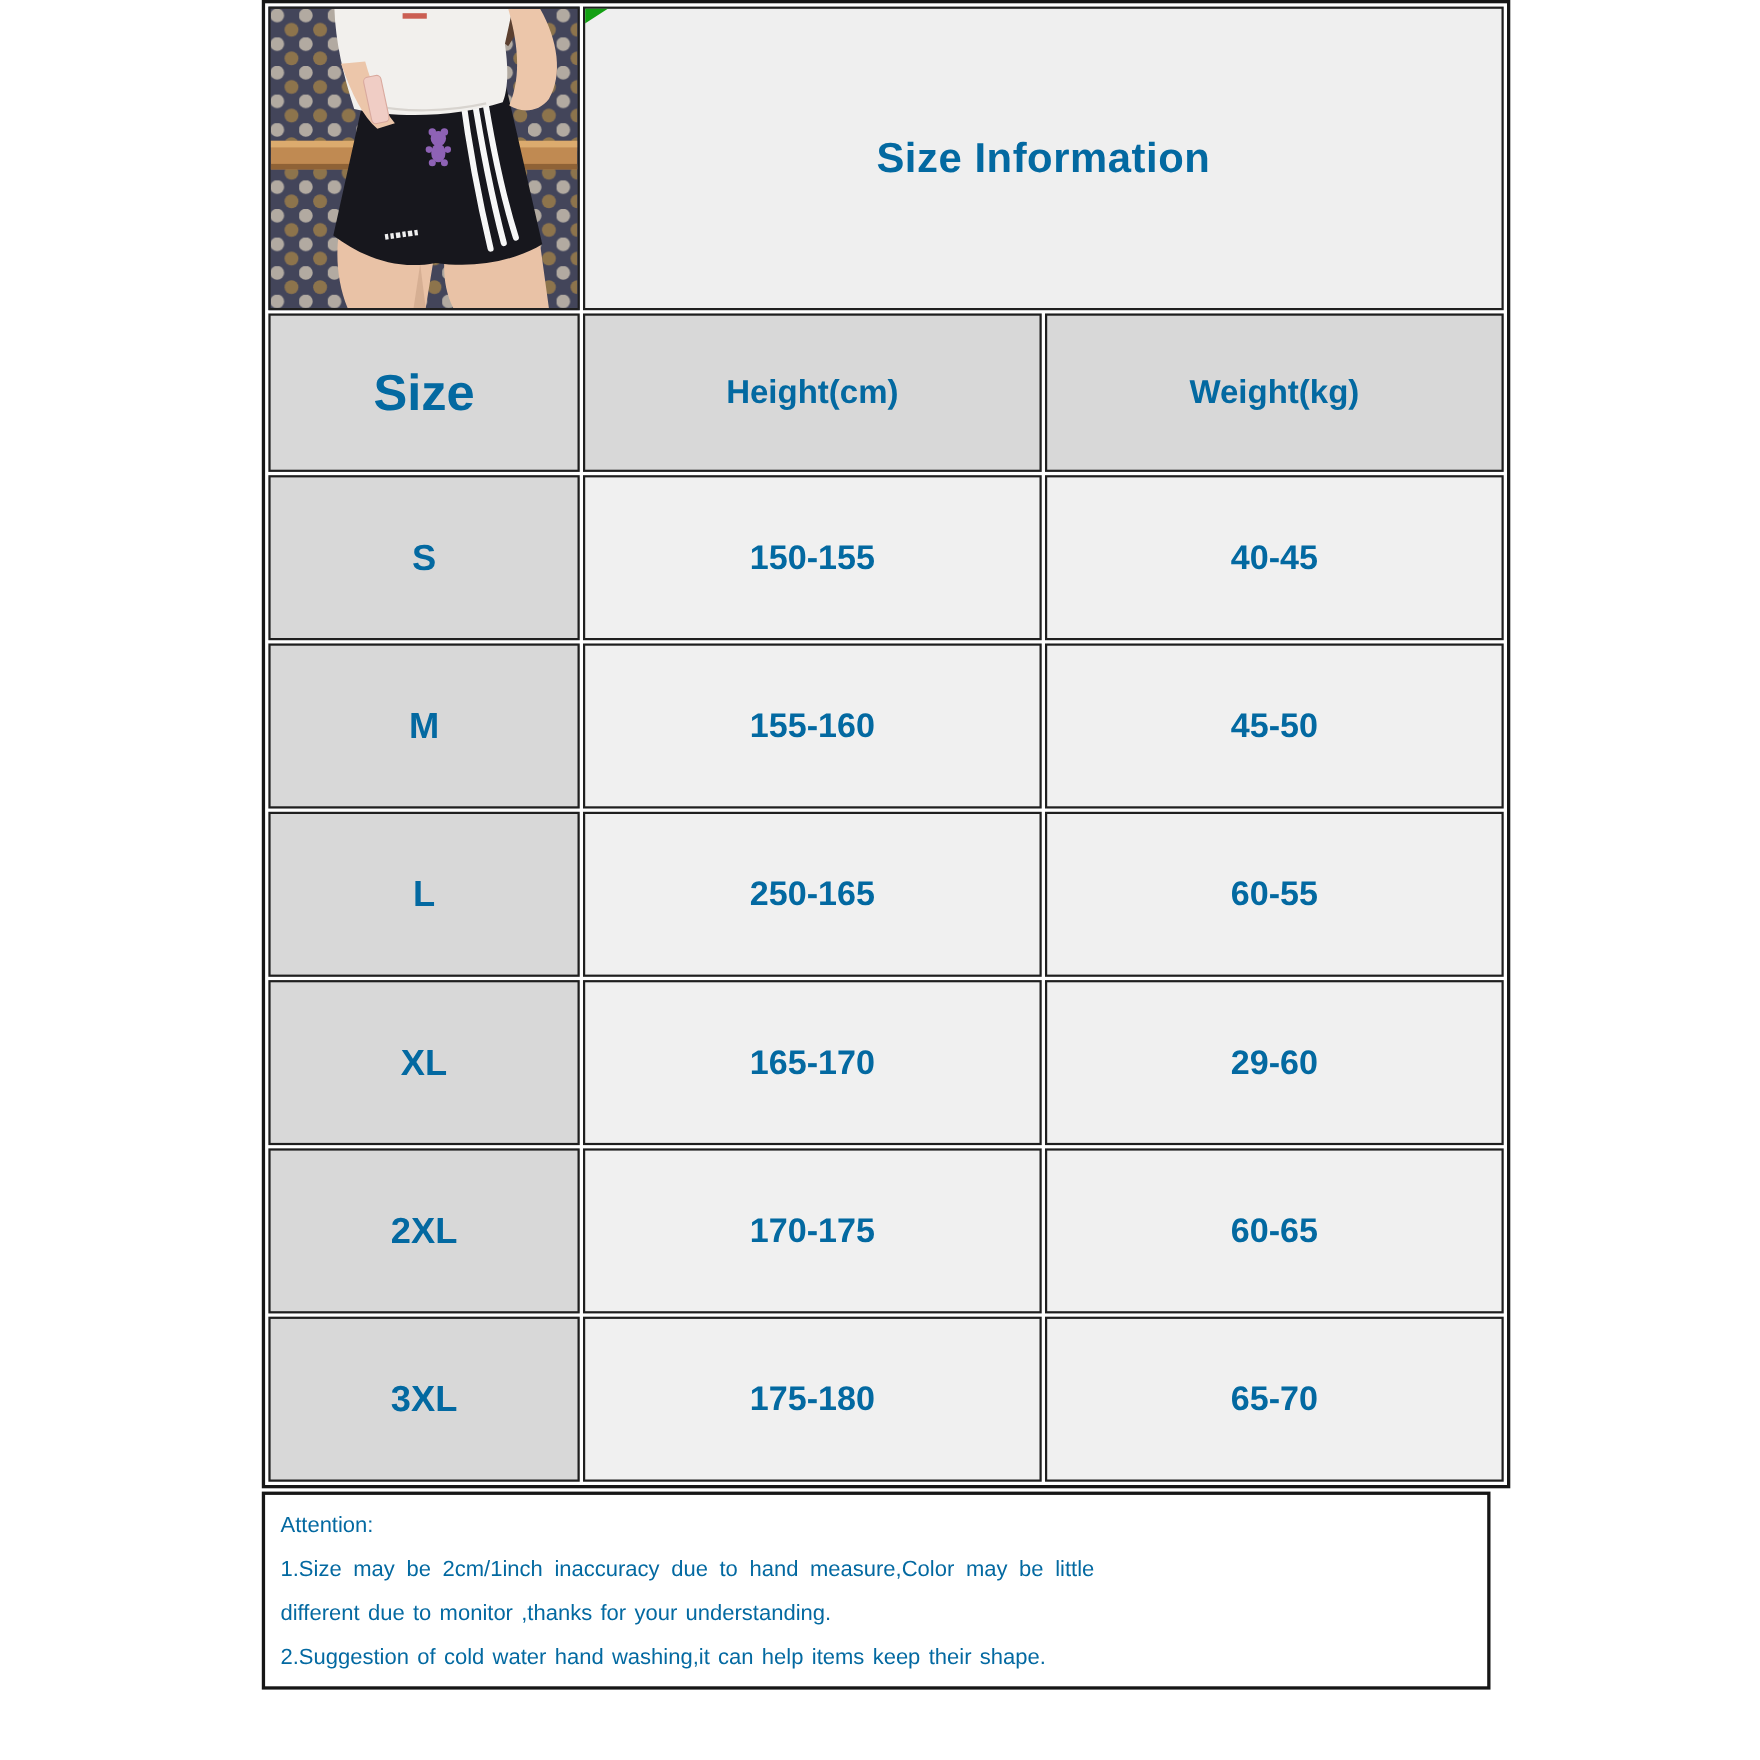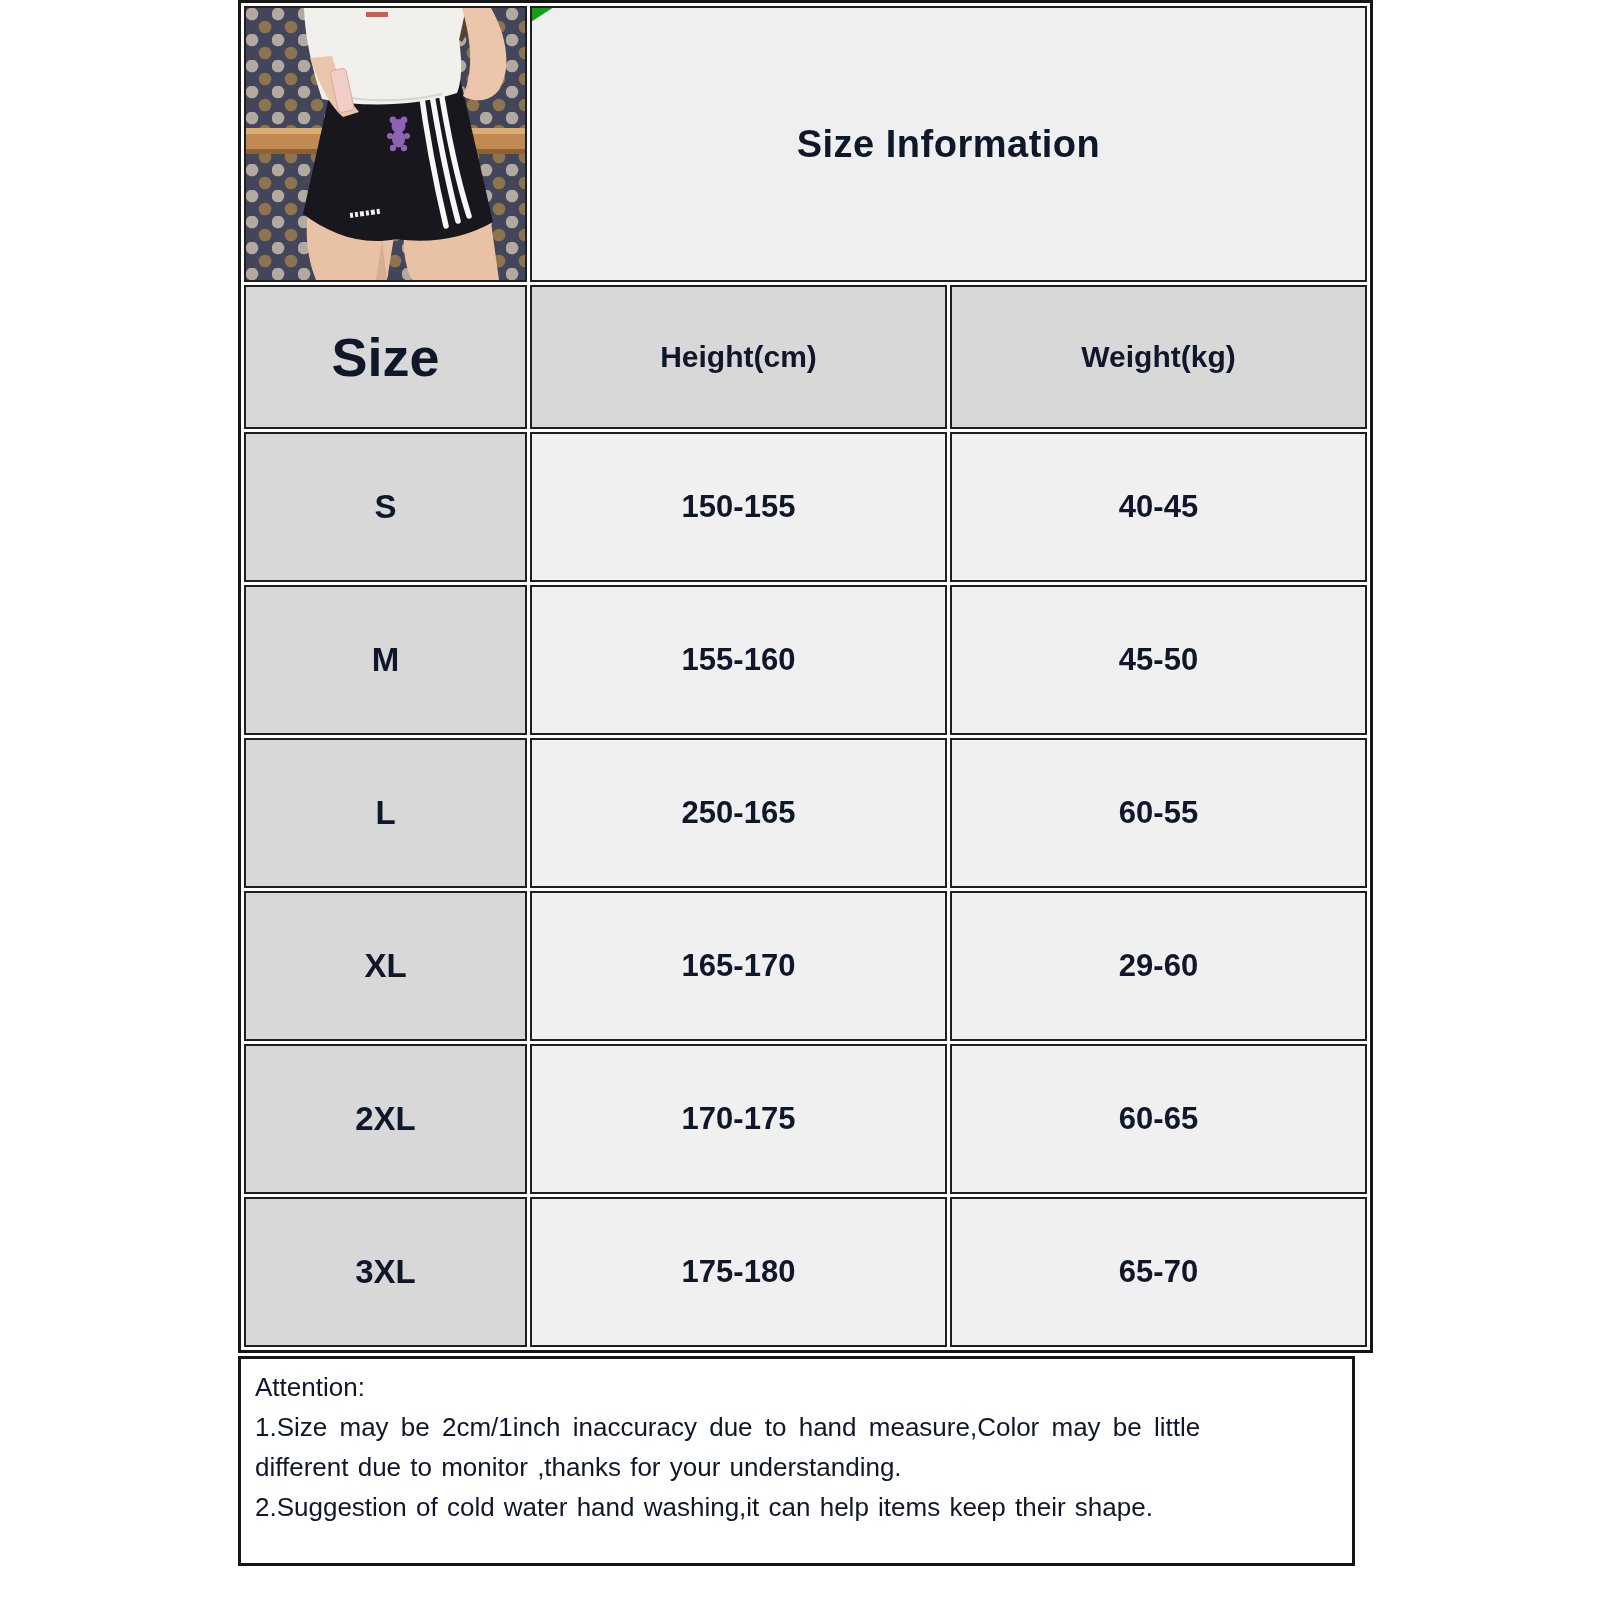--- a/index.html
+++ b/index.html
@@ -1,21 +1,21 @@
 <!DOCTYPE html>
 <html><head>
 <meta charset="utf-8">
 <style>
   html,body{margin:0;padding:0;background:#ffffff;}
   .canvas{
     position:relative;
     width:1600px;height:1600px;
     background:#ffffff;
     font-family:"Liberation Sans", sans-serif;
-    color:#0f172a;
+    color:#0369a1;
   }
   .sheet{
     position:absolute;
     left:238px;top:0;
     width:1117px;
   }
   table.size-table{
     width:1117px;
     table-layout:fixed;
     border-collapse:separate;
@@ -42,34 +42,34 @@
     position:absolute;left:-1px;top:-1px;
     width:0;height:0;
     border-top:15px solid #12a012;
     border-right:23px solid transparent;
   }
   tr.header-row th{
     background:#d8d8d8;
     height:140px;
     font-weight:700;
   }
-  th.col-size{font-size:54px;}
+  th.col-size{font-size:46px;}
   th.col-other{font-size:30px;}
   tr.data-row td{height:146px;font-weight:700;}
   tr.data-row td.size-label{background:#d8d8d8;font-size:33px;}
   tr.data-row td.value{background:#f0f0f0;font-size:31px;text-align:center;}
   .attention-box{
     box-sizing:border-box;
     width:1117px;
-    height:210px;
+    height:180px;
     margin-top:3px;
     border:3px solid #161616;
     background:#ffffff;
     padding:8px 12px 0 14px;
-    font-size:26px;
+    font-size:20px;
     line-height:40px;
     word-spacing:2px;
   }
   .attention-box .wide{word-spacing:5px;}
 </style>
 </head>
 <body>
 
 <div class="canvas">
   <div class="sheet">

